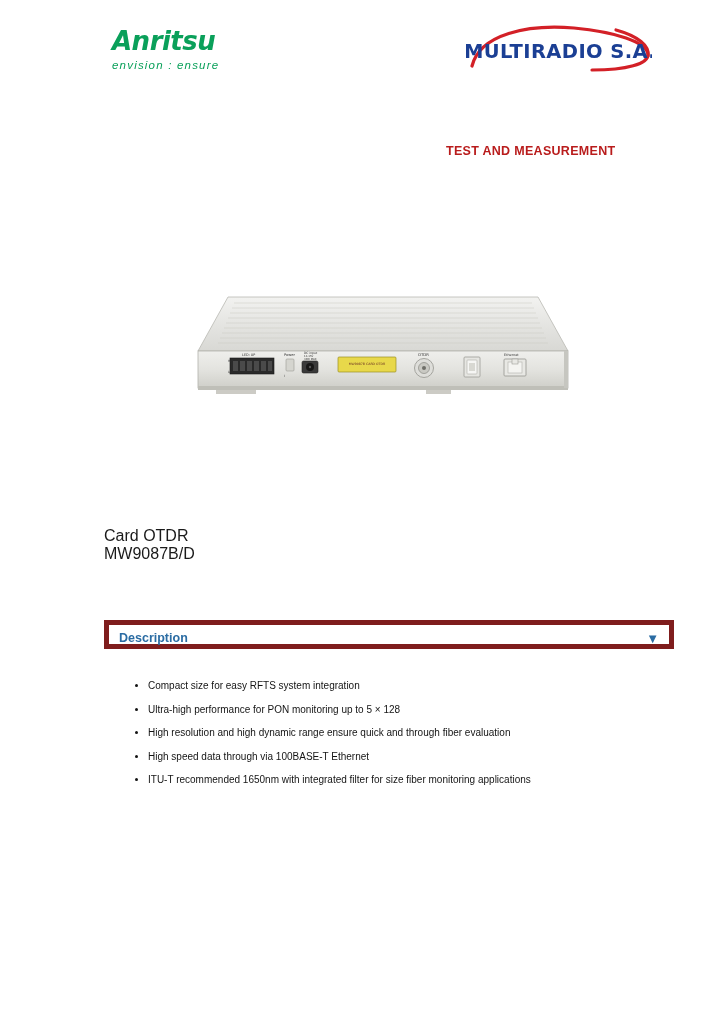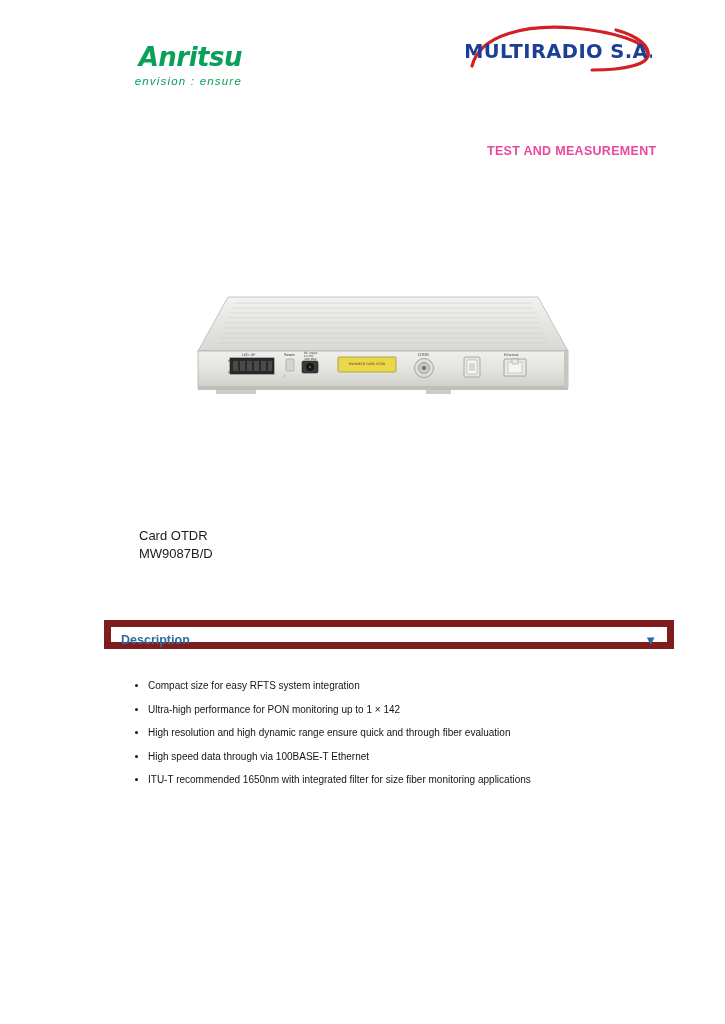--- a/index.html
+++ b/index.html
@@ -21,22 +21,21 @@
     position: absolute;
     top: 0; left: 0;
     width: 725px;
     height: 110px;
   }
   .anritsu-logo {
     position: absolute;
     left: 112px;
     top: 27px;
     width: 130px;
-    text-align: right;
-    margin-top: 16px;
+    text-align: left;
   }
   .anritsu-word {
     font-family: "DejaVu Sans", sans-serif;
     font-weight: bold;
     font-style: italic;
     font-size: 26px;
     color: #0aa05a;
     letter-spacing: -0.5px;
     line-height: 28px;
     white-space: nowrap;
@@ -55,59 +54,58 @@
     position: absolute;
     left: 466px;
     top: 22px;
     width: 186px;
     height: 52px;
   }
   .multiradio-logo svg { display: block; }
 
   .tm-line {
     position: absolute;
-    left: 487px;
+    left: 446px;
     top: 144px;
     font-size: 12.5px;
     font-weight: bold;
-    color: #ec4899;
+    color: #b91c1c;
     letter-spacing: 0.3px;
     white-space: nowrap;
   }
 
   
   .product-figure {
     position: absolute;
     left: 186px;
     top: 295px;
     width: 392px;
     height: 110px;
   }
   .product-figure svg { display: block; }
 
   
   .product-title {
     position: absolute;
     left: 104px;
     top: 527px;
-    font-size: 13px;
+    font-size: 16px;
     line-height: 18px;
     color: #1a1a1a;
-    margin-left: 35px;
   }
   .product-title div { white-space: nowrap; }
 
   
   .desc-bar {
     position: absolute;
     left: 104px;
     top: 620px;
     width: 570px;
     height: 29px;
-    border: 7px solid #7f1d1d;
+    border: 5px solid #7f1d1d;
     box-sizing: border-box;
     background: #ffffff;
   }
   .desc-bar-label {
     position: absolute;
     left: 10px;
     top: 6px;
     font-size: 12.5px;
     font-weight: bold;
     color: #2b6ca3;
@@ -246,17 +244,17 @@
   <div>MW9087B/D</div>
 </div>
 
 <div class="desc-bar">
   <span class="desc-bar-label">Description</span>
   <span class="desc-bar-arrow">▼</span>
 </div>
 
 <ul class="bullets">
   <li>Compact size for easy RFTS system integration</li>
-  <li>Ultra-high performance for PON monitoring up to 1 × 142</li>
+  <li>Ultra-high performance for PON monitoring up to 5 × 128</li>
   <li>High resolution and high dynamic range ensure quick and through fiber evaluation</li>
   <li>High speed data through via 100BASE-T Ethernet</li>
   <li>ITU-T recommended 1650nm with integrated filter for size fiber monitoring applications</li>
 </ul>
 
 </body></html>

